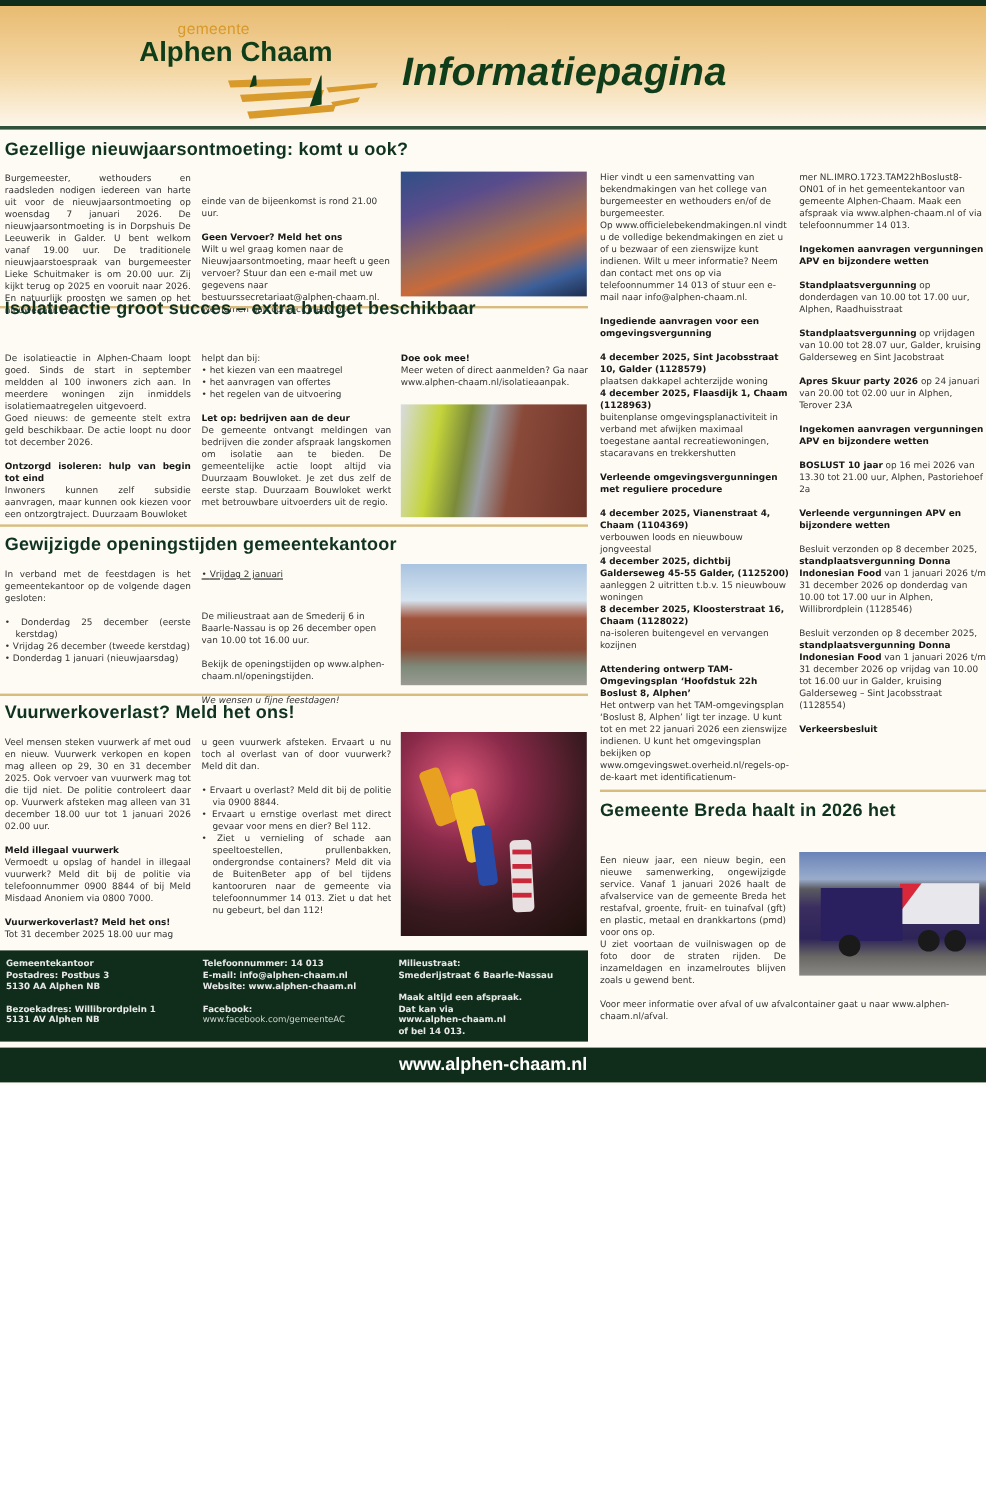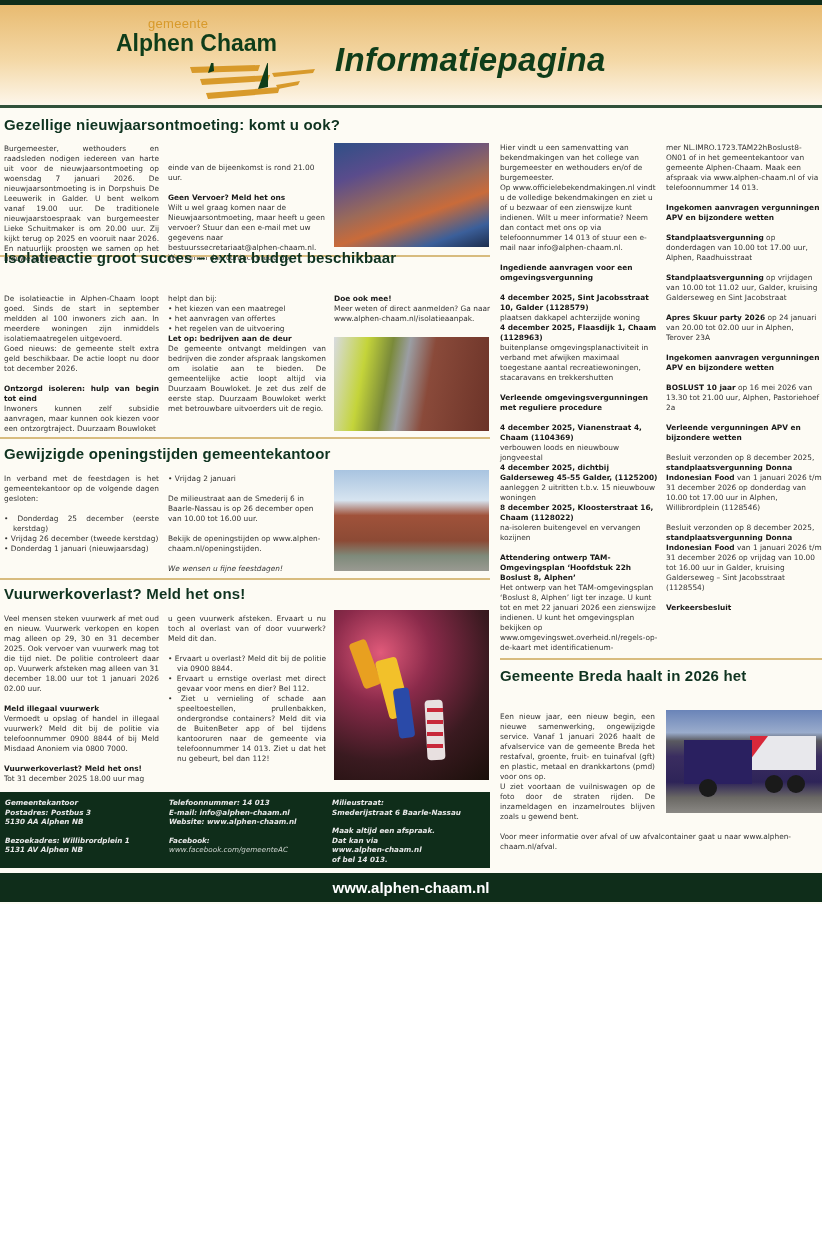--- a/index.html
+++ b/index.html
@@ -18,21 +18,21 @@
   .txt p { margin-bottom: 10px; }
   .txt ul { list-style: none; }
   .txt li { padding-left: 9px; text-indent: -9px; }
   .txt li::before { content: "• "; }
   .rule { position: absolute; height: 2px; background: #d8bc7f; }
   .photo { position: absolute; overflow: hidden; }
   
   .rhead { position: absolute; left: 500px; top: 114px; width: 322px; height: 22px; background: #0f2d1a; color: #fff; font-size: 10.5px; font-weight: bold; text-align: center; line-height: 22px; letter-spacing: 0.6px; font-family: "Liberation Sans", sans-serif; }
   
   .foot { position: absolute; left: 0; top: 792px; width: 490px; height: 76px; background: #0f2d1a; color: #e8e8e8; font-size: 7.2px; line-height: 9.5px; font-weight: bold; }
-  .foot .col { position: absolute; top: 6px; font-style: italic; }
+  .foot .col { position: absolute; top: 6px; }
   .foot .lite { font-weight: normal; color: #cfd5d0; }
   .bar { position: absolute; left: 0; top: 873px; width: 822px; height: 29px; background: #0f2d1a; color: #fff; font-size: 15px; font-weight: bold; text-align: center; line-height: 29px; font-family: "Liberation Sans", sans-serif; }
 </style>
 </head>
 <body>
 
 <div class="page">
 
   <div class="hdr">
     <div class="logo-small">gemeente</div>
@@ -61,21 +61,21 @@
 
   <div class="h2" style="left:4px;top:249px;">Isolatieactie groot succes – extra budget beschikbaar</div>
   <div class="txt" style="left:4px;top:294px;width:155px;text-align:justify;">
     <div>De isolatieactie in Alphen-Chaam loopt goed. Sinds de start in september meldden al 100 inwoners zich aan. In meerdere woningen zijn inmiddels isolatiemaatregelen uitgevoerd.</div>
     <p>Goed nieuws: de gemeente stelt extra geld beschikbaar. De actie loopt nu door tot december 2026.</p>
     <b>Ontzorgd isoleren: hulp van begin tot eind</b>
     <div>Inwoners kunnen zelf subsidie aanvragen, maar kunnen ook kiezen voor een ontzorgtraject. Duurzaam Bouwloket</div>
   </div>
   <div class="txt" style="left:168px;top:294px;width:158px;text-align:justify;">
     <div>helpt dan bij:</div>
-    <ul style="margin-bottom:0;">
+    <ul style="margin-bottom:10px;">
       <li>het kiezen van een maatregel</li>
       <li>het aanvragen van offertes</li>
       <li>het regelen van de uitvoering</li>
     </ul>
     <b>Let op: bedrijven aan de deur</b>
     <div>De gemeente ontvangt meldingen van bedrijven die zonder afspraak langskomen om isolatie aan te bieden. De gemeentelijke actie loopt altijd via Duurzaam Bouwloket. Je zet dus zelf de eerste stap. Duurzaam Bouwloket werkt met betrouwbare uitvoerders uit de regio.</div>
   </div>
   <div class="txt" style="left:334px;top:294px;width:156px;">
     <b>Doe ook mee!</b>
     <div>Meer weten of direct aanmelden? Ga naar www.alphen-chaam.nl/isolatieaanpak.</div>
@@ -86,21 +86,21 @@
   <div class="h2" style="left:4px;top:445px;">Gewijzigde openingstijden gemeentekantoor</div>
   <div class="txt" style="left:4px;top:474px;width:155px;text-align:justify;">
     <p>In verband met de feestdagen is het gemeentekantoor op de volgende dagen gesloten:</p>
     <ul>
       <li>Donderdag 25 december (eerste kerstdag)</li>
       <li>Vrijdag 26 december (tweede kerstdag)</li>
       <li>Donderdag 1 januari (nieuwjaarsdag)</li>
     </ul>
   </div>
   <div class="txt" style="left:168px;top:474px;width:158px;">
-    <ul style="margin-bottom:10px;">
+    <ul style="margin-bottom:25px;text-decoration:underline;">
       <li>Vrijdag 2 januari</li>
     </ul>
     <p>De milieustraat aan de Smederij 6 in Baarle-Nassau is op 26 december open van 10.00 tot 16.00 uur.</p>
     <p>Bekijk de openingstijden op www.alphen-chaam.nl/openingstijden.</p>
     <i>We wensen u fijne feestdagen!</i>
   </div>
   <div class="photo" style="left:334px;top:470px;width:155px;height:101px;background:linear-gradient(180deg,#a9c4e0 0%,#d6e4f0 30%,#a0523a 45%,#8c4a35 70%,#7e8a7a 85%,#9a9a92 100%);"></div>
   <div class="rule" style="left:0;top:578px;width:490px;"></div>
 
   <div class="h2" style="left:4px;top:585px;">Vuurwerkoverlast? Meld het ons!</div>
@@ -175,21 +175,21 @@
     <div>aanleggen 2 uitritten t.b.v. 15 nieuwbouw woningen</div>
     <div><b>8 december 2025, Kloosterstraat 16, Chaam (1128022)</b></div>
     <p>na-isoleren buitengevel en vervangen kozijnen</p>
     <div><b>Attendering ontwerp TAM-Omgevingsplan ‘Hoofdstuk 22h Boslust 8, Alphen’</b></div>
     <div>Het ontwerp van het TAM-omgevingsplan ‘Boslust 8, Alphen’ ligt ter inzage. U kunt tot en met 22 januari 2026 een zienswijze indienen. U kunt het omgevingsplan bekijken op www.omgevingswet.overheid.nl/regels-op-de-kaart met identificatienum-</div>
   </div>
   <div class="txt" style="left:666px;top:143px;width:156px;">
     <p>mer NL.IMRO.1723.TAM22hBoslust8-ON01 of in het gemeentekantoor van gemeente Alphen-Chaam. Maak een afspraak via www.alphen-chaam.nl of via telefoonnummer 14 013.</p>
     <p><b>Ingekomen aanvragen vergunningen APV en bijzondere wetten</b></p>
     <p><b>Standplaatsvergunning</b><span> op donderdagen van 10.00 tot 17.00 uur, Alphen, Raadhuisstraat</span></p>
-    <p><b>Standplaatsvergunning</b><span> op vrijdagen van 10.00 tot 11.02 uur, Galder, kruising Galderseweg en Sint Jacobstraat</span></p>
+    <p><b>Standplaatsvergunning</b><span> op vrijdagen van 10.00 tot 28.07 uur, Galder, kruising Galderseweg en Sint Jacobstraat</span></p>
     <p><b>Apres Skuur party 2026</b><span> op 24 januari van 20.00 tot 02.00 uur in Alphen, Terover 23A</span></p>
     <p><b>Ingekomen aanvragen vergunningen APV en bijzondere wetten</b></p>
     <p><b>BOSLUST 10 jaar</b><span> op 16 mei 2026 van 13.30 tot 21.00 uur, Alphen, Pastoriehoef 2a</span></p>
     <p><b>Verleende vergunningen APV en bijzondere wetten</b></p>
     <p><span>Besluit verzonden op 8 december 2025, </span><b>standplaatsvergunning Donna Indonesian Food</b><span> van 1 januari 2026 t/m 31 december 2026 op donderdag van 10.00 tot 17.00 uur in Alphen, Willibrordplein (1128546)</span></p>
     <p><span>Besluit verzonden op 8 december 2025, </span><b>standplaatsvergunning Donna Indonesian Food</b><span> van 1 januari 2026 t/m 31 december 2026 op vrijdag van 10.00 tot 16.00 uur in Galder, kruising Galderseweg – Sint Jacobsstraat (1128554)</span></p>
     <div><b>Verkeersbesluit</b></div>
   </div>
   <div class="rule" style="left:500px;top:658px;width:322px;"></div>
 

